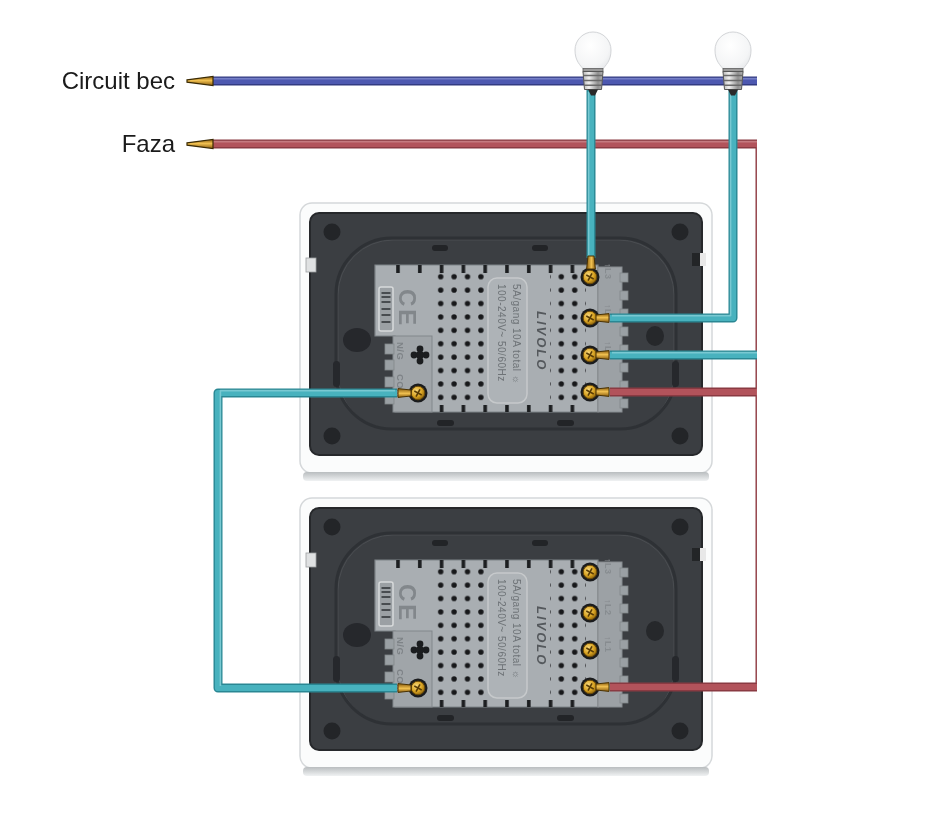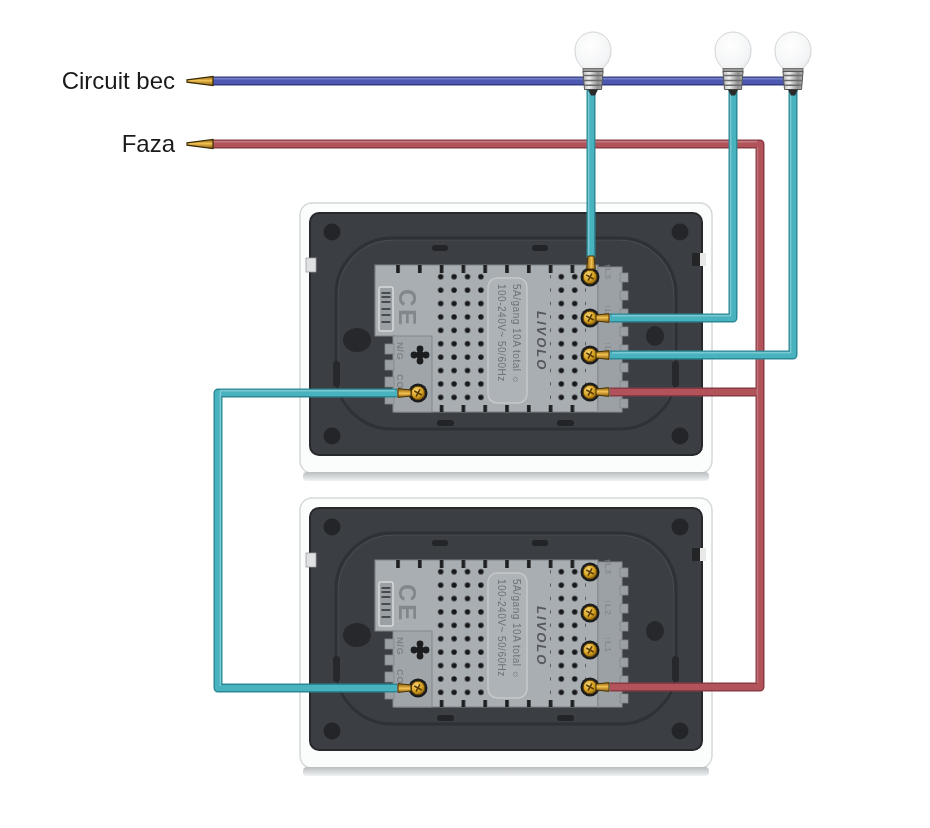--- a/index.html
+++ b/index.html
@@ -1,16 +1,16 @@
 <!DOCTYPE html>
 <html><head>
 <meta charset="utf-8">
 <style>
   html,body{margin:0;padding:0;background:#ffffff;}
-  .stage{position:relative;width:930px;height:828px;background:#ffffff;overflow:hidden;
+  .stage{position:relative;width:757px;height:828px;background:#ffffff;overflow:hidden;
          font-family:"Liberation Sans", sans-serif;}
   svg{display:block;}
   text{font-family:"Liberation Sans", sans-serif;}
   .feed-label{font-size:24px;fill:#1a1a1a;}
   .spec-text{font-size:10px;fill:#6e7377;letter-spacing:0.5px;}
   .brand-text{font-size:13px;font-weight:bold;font-style:italic;fill:#54585c;letter-spacing:2px;}
   .ce-text{font-size:24px;font-weight:bold;fill:#82878b;letter-spacing:3px;}
   .strip-label{font-size:9.5px;font-weight:bold;fill:#7e8387;letter-spacing:0.5px;}
   .term-label{font-size:9px;font-weight:bold;fill:#878c90;letter-spacing:0.5px;}
 </style>

